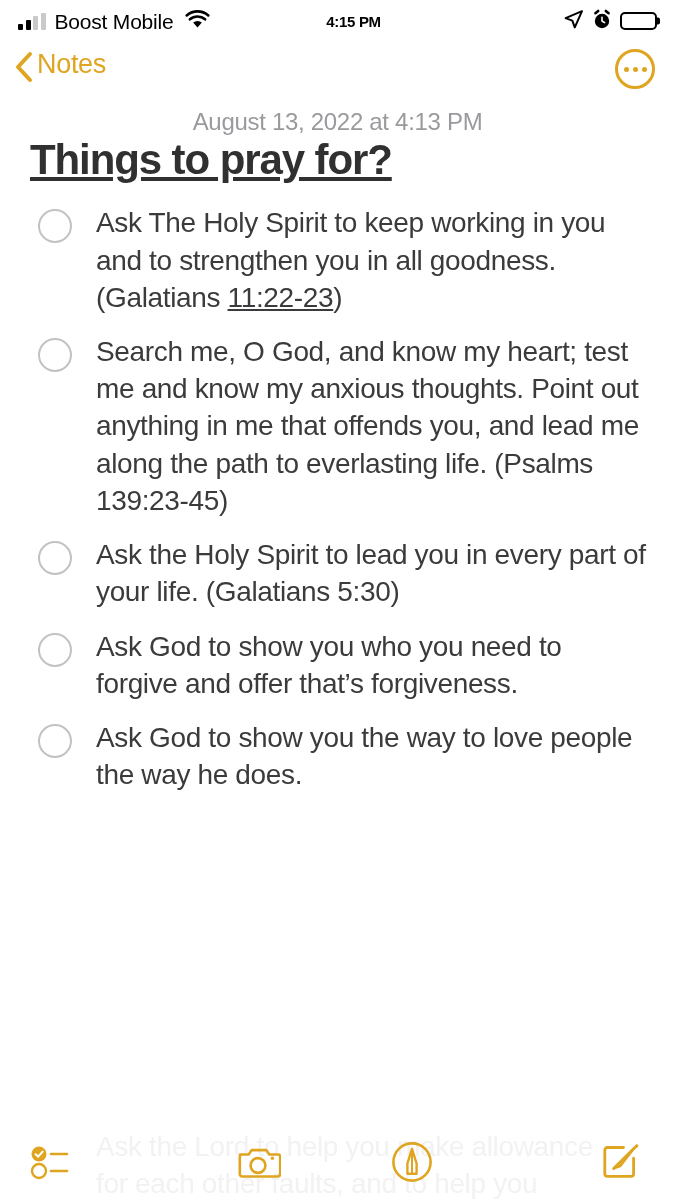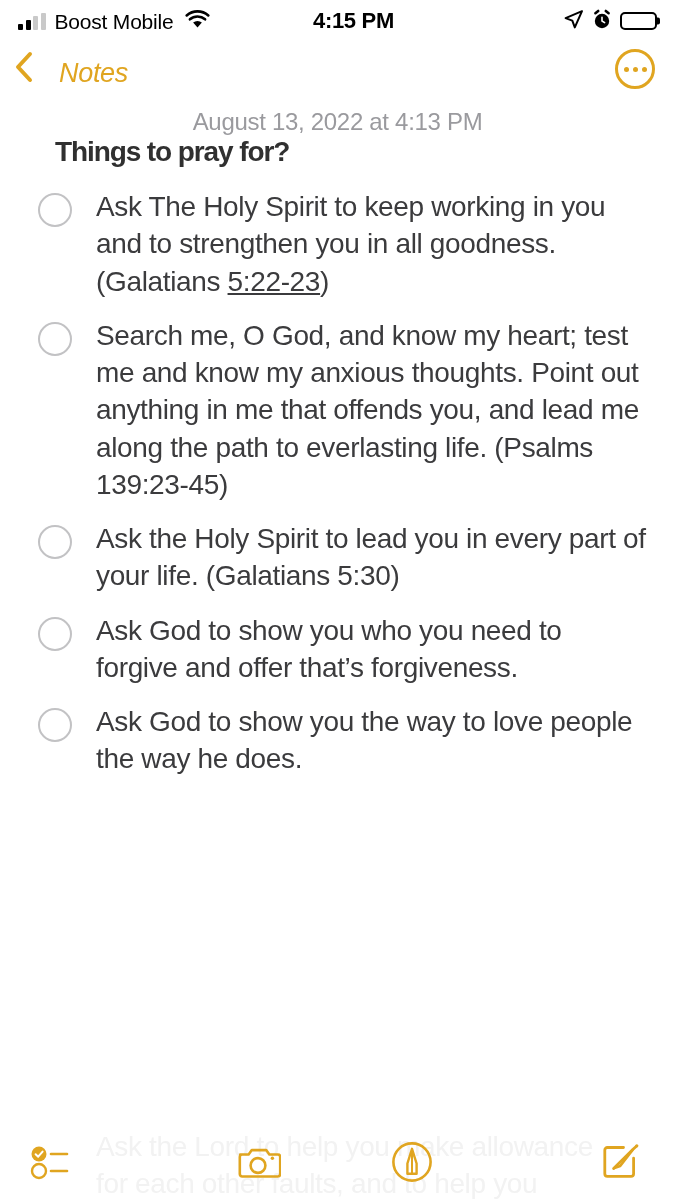--- a/index.html
+++ b/index.html
@@ -58,21 +58,21 @@
     letter-spacing: -0.2px;
     color: #000;
     line-height: 1;
   }
   .wifi-icon { margin-left: 2px; display: block; }
 
   .status-center {
     position: absolute;
     left: 0; right: 0;
     text-align: center;
-    font-size: 22px;
+    font-size: 15px;
     font-weight: 700;
     letter-spacing: -0.3px;
     color: #000;
     pointer-events: none;
     padding-left: 32px;
   }
 
   .status-right {
     margin-left: auto;
     display: flex;
@@ -108,24 +108,23 @@
   
   .nav-bar {
     height: 54px;
     display: flex;
     align-items: center;
     padding: 0 20px 0 14px;
     position: relative;
   }
   .back-btn {
     display: flex;
-    align-items: flex-end;
-    gap: 25px;
+    align-items: flex-start;
+    gap: 3px;
     cursor: pointer;
-    font-style: italic;
   }
   .back-label {
     font-size: 27px;
     color: #E0A520;
     letter-spacing: -0.3px;
     line-height: 1;
   }
   .more-btn {
     margin-left: auto;
     width: 40px;
@@ -151,27 +150,28 @@
     padding: 0 26px;
   }
   .note-date {
     text-align: center;
     font-size: 24px;
     color: #9a9a9e;
     letter-spacing: -0.3px;
     margin-top: 12px;
   }
   .note-title {
-    font-size: 28px;
+    font-size: 42px;
     font-weight: 700;
     color: #303030;
     letter-spacing: -1.1px;
-    margin-left: 29px;
+    margin-left: 4px;
     line-height: 1.15;
     margin-bottom: 20px;
+    text-decoration: underline;
   }
 
   .checklist {
     margin-left: 12px;
   }
   .check-item {
     display: flex;
     align-items: flex-start;
     margin-bottom: 17px;
   }
@@ -297,21 +297,21 @@
   </div>
 
   <div class="note-body">
     <div class="note-date">August 13, 2022 at 4:13 PM</div>
     <div class="note-title">Things to pray for?</div>
 
     <div class="checklist">
 
       <div class="check-item">
         <span class="check-circle"></span>
-        <span class="check-text"><span>Ask The Holy Spirit to keep working in you and to strengthen you in all goodness. (Galatians </span><span class="datalink">5:22-23</span><span>)</span></span>
+        <span class="check-text"><span>Ask The Holy Spirit to keep working in you and to strengthen you in all goodness. (Galatians </span><span class="datalink">11:22-23</span><span>)</span></span>
       </div>
 
       <div class="check-item">
         <span class="check-circle"></span>
         <span class="check-text">Search me, O God, and know my heart; test me and know my anxious thoughts. Point out anything in me that offends you, and lead me along the path to everlasting life. (Psalms 139:23-45)</span>
       </div>
 
       <div class="check-item">
         <span class="check-circle"></span>
         <span class="check-text">Ask the Holy Spirit to lead you in every part of your life. (Galatians 5:30)</span>

